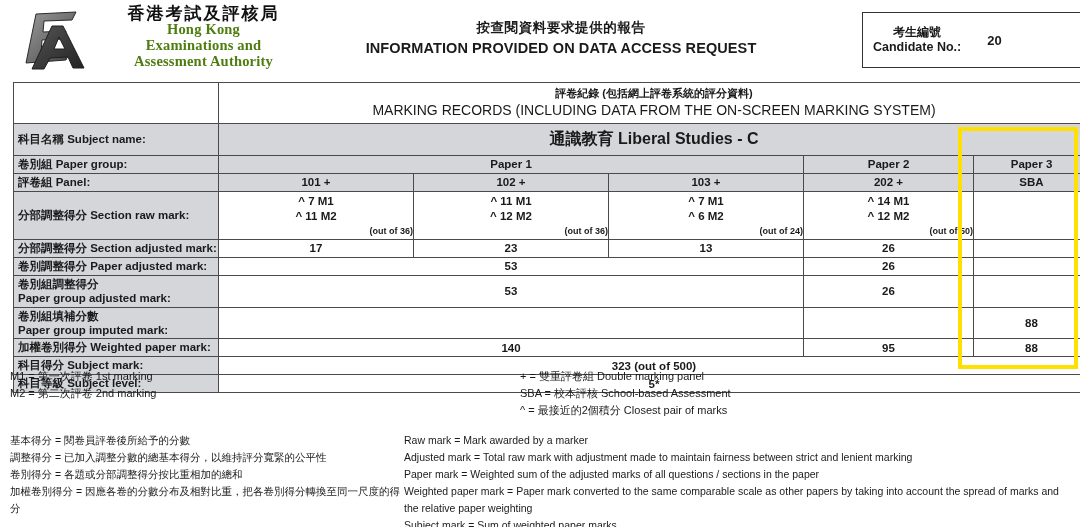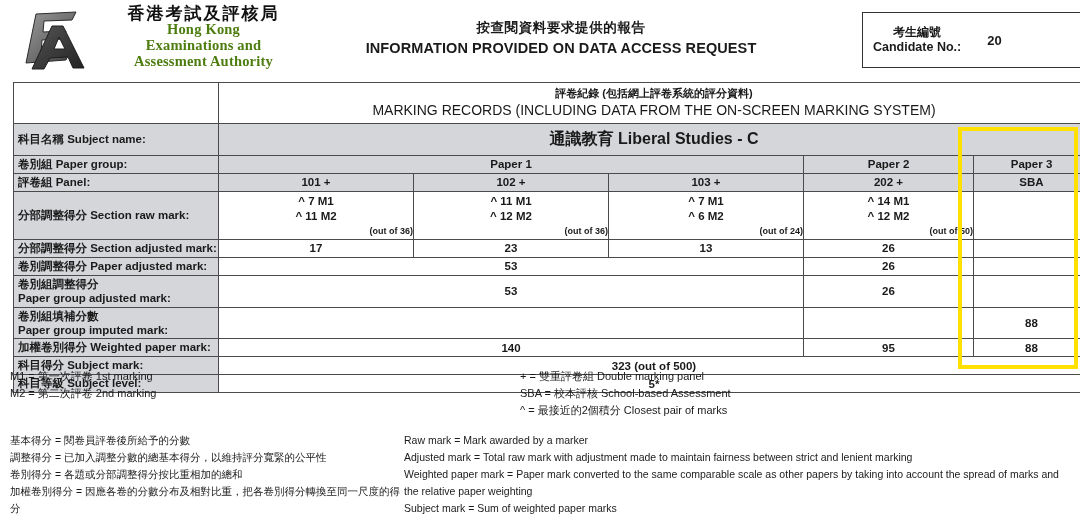--- a/index.html
+++ b/index.html
@@ -322,18 +322,19 @@
       <div>基本得分 = 閱卷員評卷後所給予的分數</div>
       <div>調整得分 = 已加入調整分數的總基本得分，以維持評分寬緊的公平性</div>
       <div>卷別得分 = 各題或分部調整得分按比重相加的總和</div>
       <div>加權卷別得分 = 因應各卷的分數分布及相對比重，把各卷別得分轉換至同一尺度的得分</div>
       <div class="spacer"></div>
 
     </div>
     <div class="defs-right">
       <div>Raw mark = Mark awarded by a marker</div>
       <div>Adjusted mark = Total raw mark with adjustment made to maintain fairness between strict and lenient marking</div>
+      <div>Paper mark = Weighted sum of the adjusted marks of all questions / sections in the paper</div>
       <div>Weighted paper mark = Paper mark converted to the same comparable scale as other papers by taking into account the spread of marks and the relative paper weighting</div>
       <div>Subject mark = Sum of weighted paper marks</div>
     </div>
   </div>
 
 </div>
 
 </body></html>

